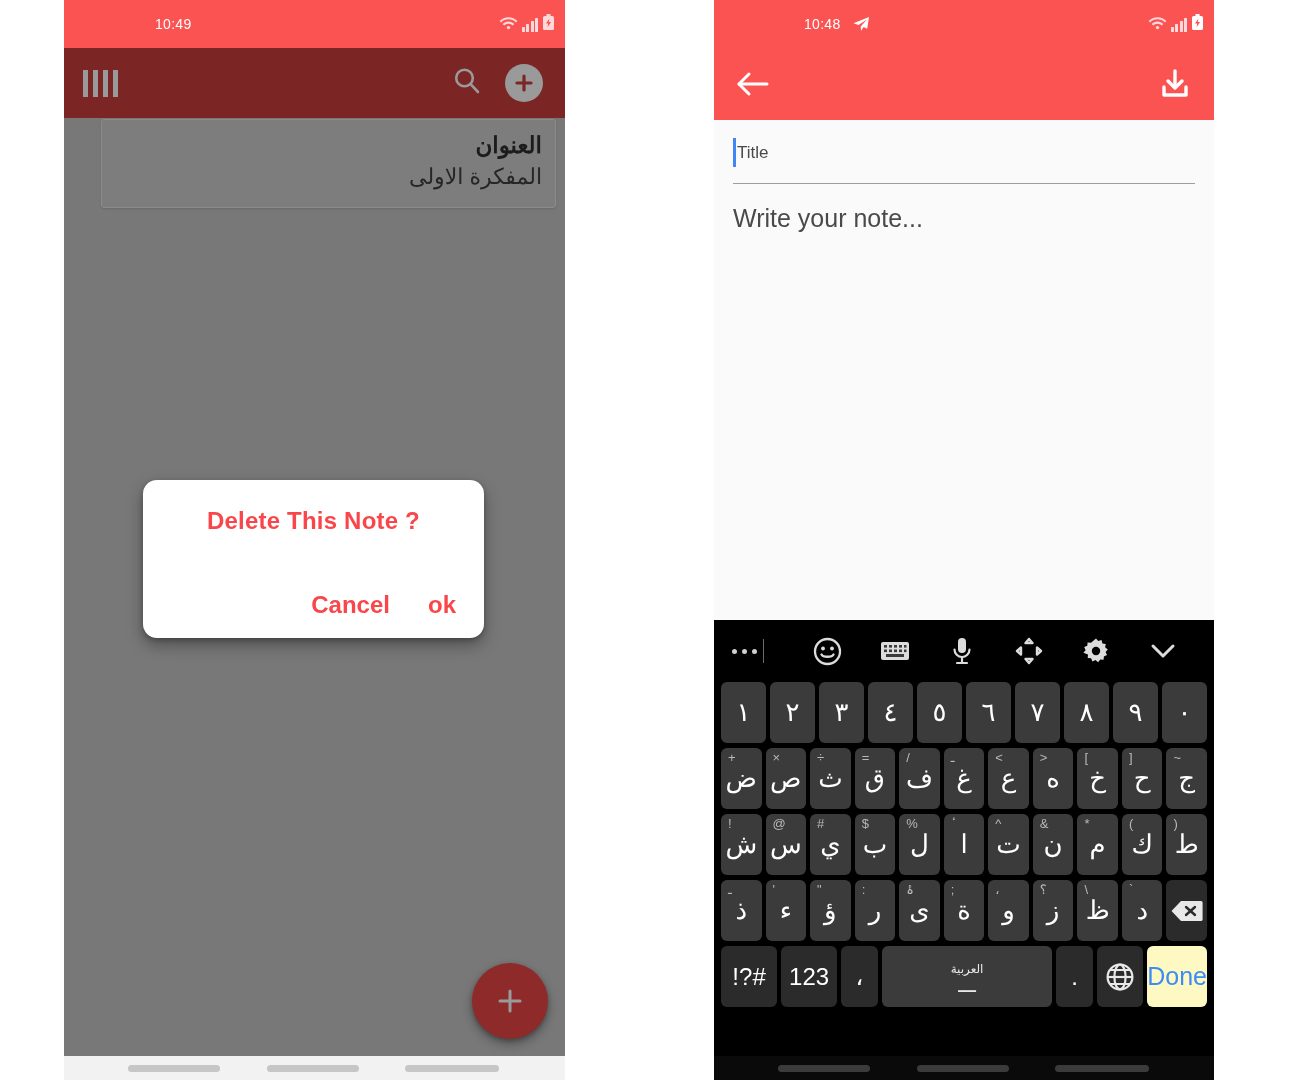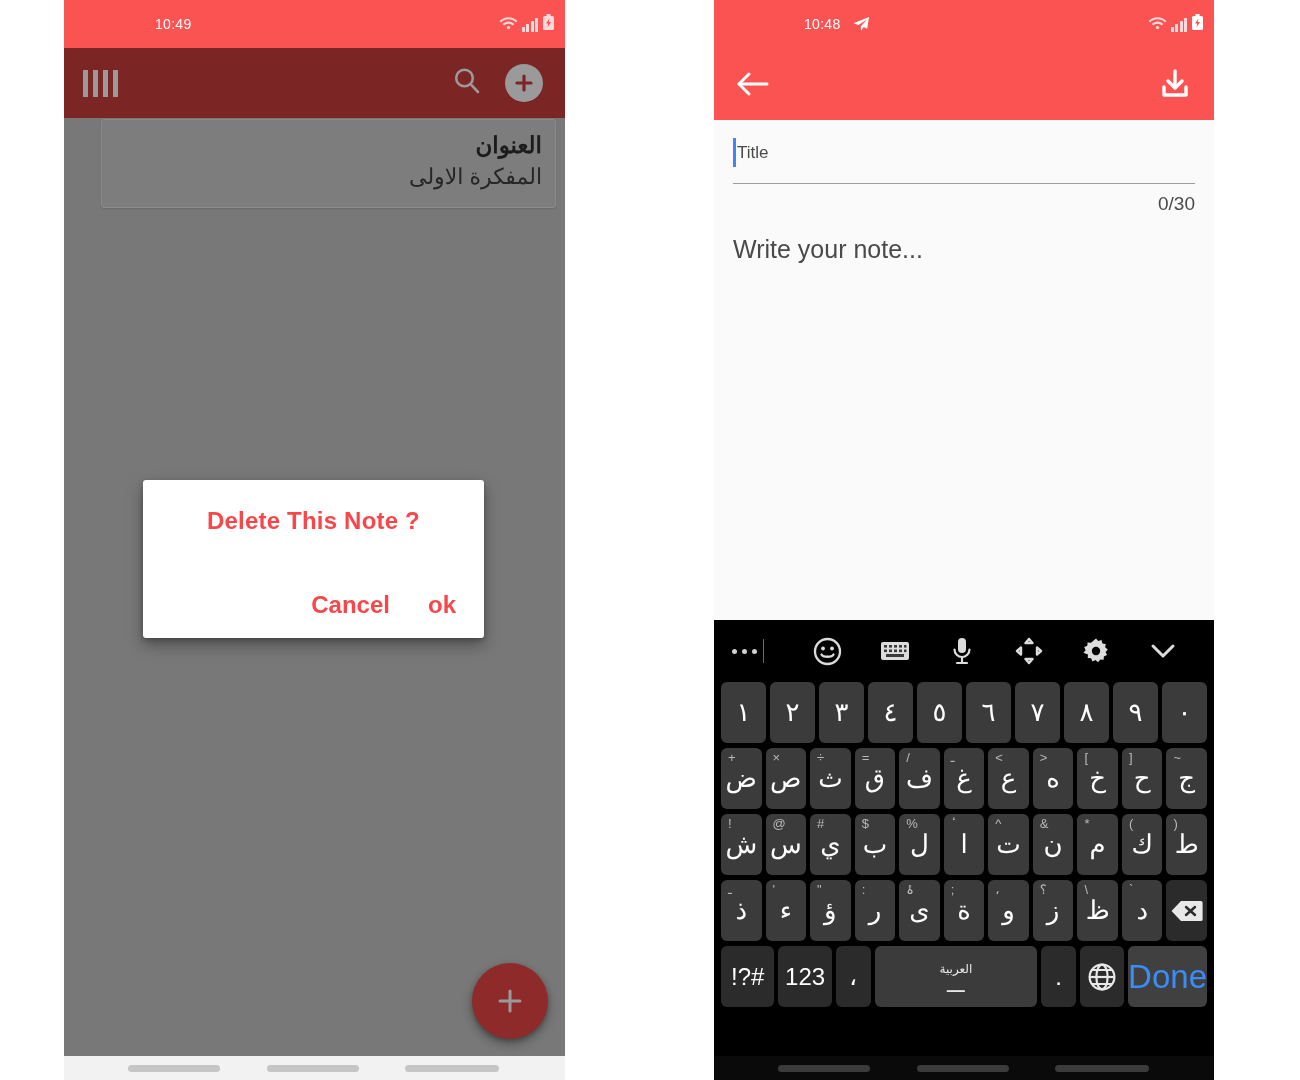--- a/index.html
+++ b/index.html
@@ -94,21 +94,21 @@
     font-size: 22px; font-weight: 400; color: #262626;
     line-height: 1.4; margin-top: 1px;
   }
 
   
   .dialog {
     position: absolute;
     left: 79px; top: 361px;
     width: 341px; height: 158px;
     background: #ffffff;
-    border-radius: 3px;
+    border-radius: 14px;
     box-shadow: 0 7px 16px rgba(0,0,0,.34), 0 2px 5px rgba(0,0,0,.22);
   }
   .dialog-title {
     text-align: center;
     color: #f9464a;
     font-size: 24px;
     font-weight: bold;
     padding-top: 27px;
     letter-spacing: .2px;
   }
@@ -251,21 +251,21 @@
     top: 3px; left: 7px;
     font-size: 13px;
     color: #b9b9b9;
     line-height: 1;
   }
   .key.digit { font-size: 26px; }
   .key.bksp { flex: 1.0; background: #2b2b2b; }
   .key.space { flex: 3.5; flex-direction: column; gap: 2px; }
   .key.space .sp-label { font-size: 12px; color: #e8e8e8; }
   .key.space .sp-underscore { font-size: 20px; color: #e8e8e8; line-height: .7; }
-  .key.done { background: #404040; color: #3b8cf5; font-size: 33px; flex: 1.15; }
+  .key.done { background: #fef9c3; color: #3b8cf5; font-size: 25px; flex: 1.15; }
   .key.comma, .key.period { flex: 0.75; background: #2b2b2b; font-size: 24px; }
   .key.sym { flex: 1.15; background: #2b2b2b; font-size: 24px; }
   .key.globe { flex: 0.95; background: #2b2b2b; }
   .row4 .key { flex: 1; }
 </style>
 </head>
 <body>
 
 <div class="stage">
 
@@ -398,21 +398,20 @@
           </svg>
       </span>
     </div>
 
     <div class="editor">
       <div class="title-row">
         <span class="caret"></span>
         <span class="title-placeholder">Title</span>
       </div>
       <div class="title-underline"></div>
-      <div class="char-counter">0/30</div>
       <div class="note-placeholder">Write your note...</div>
     </div>
 
     <div class="keyboard">
 
       <div class="kb-toolbar">
         <div class="tb dots">
           <span class="kb-dots">
               <i></i>
               <i></i>

